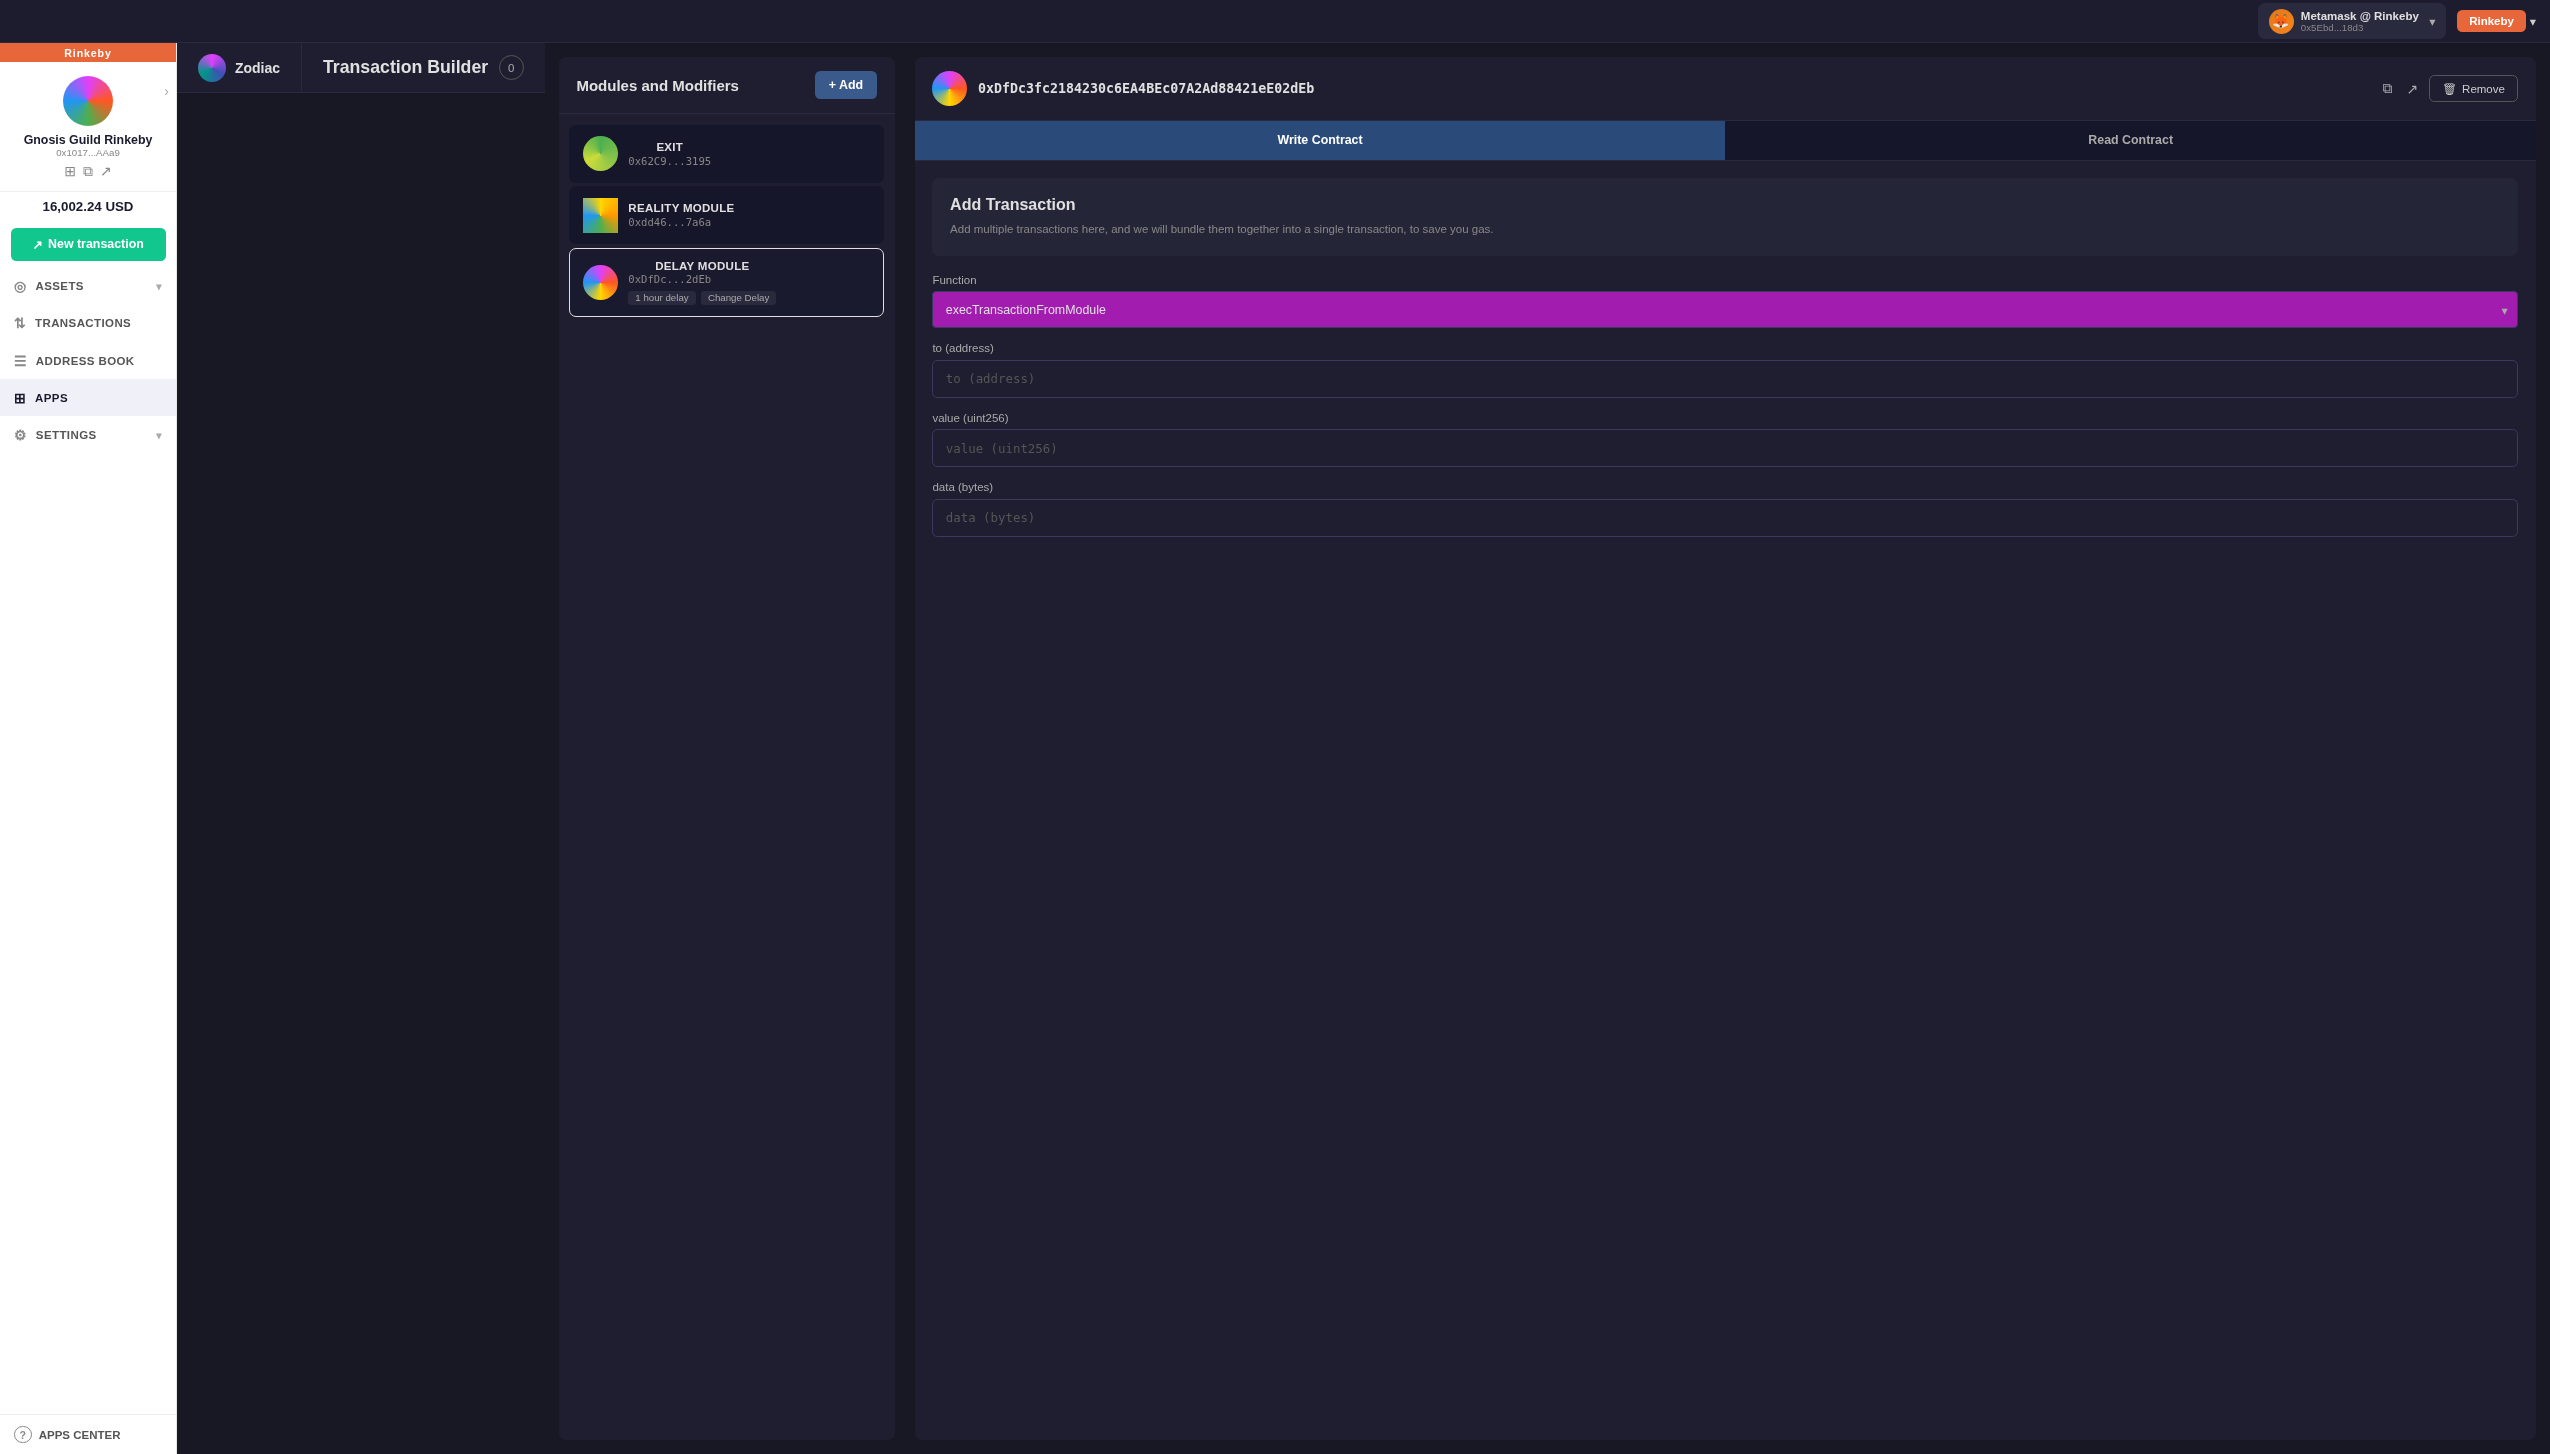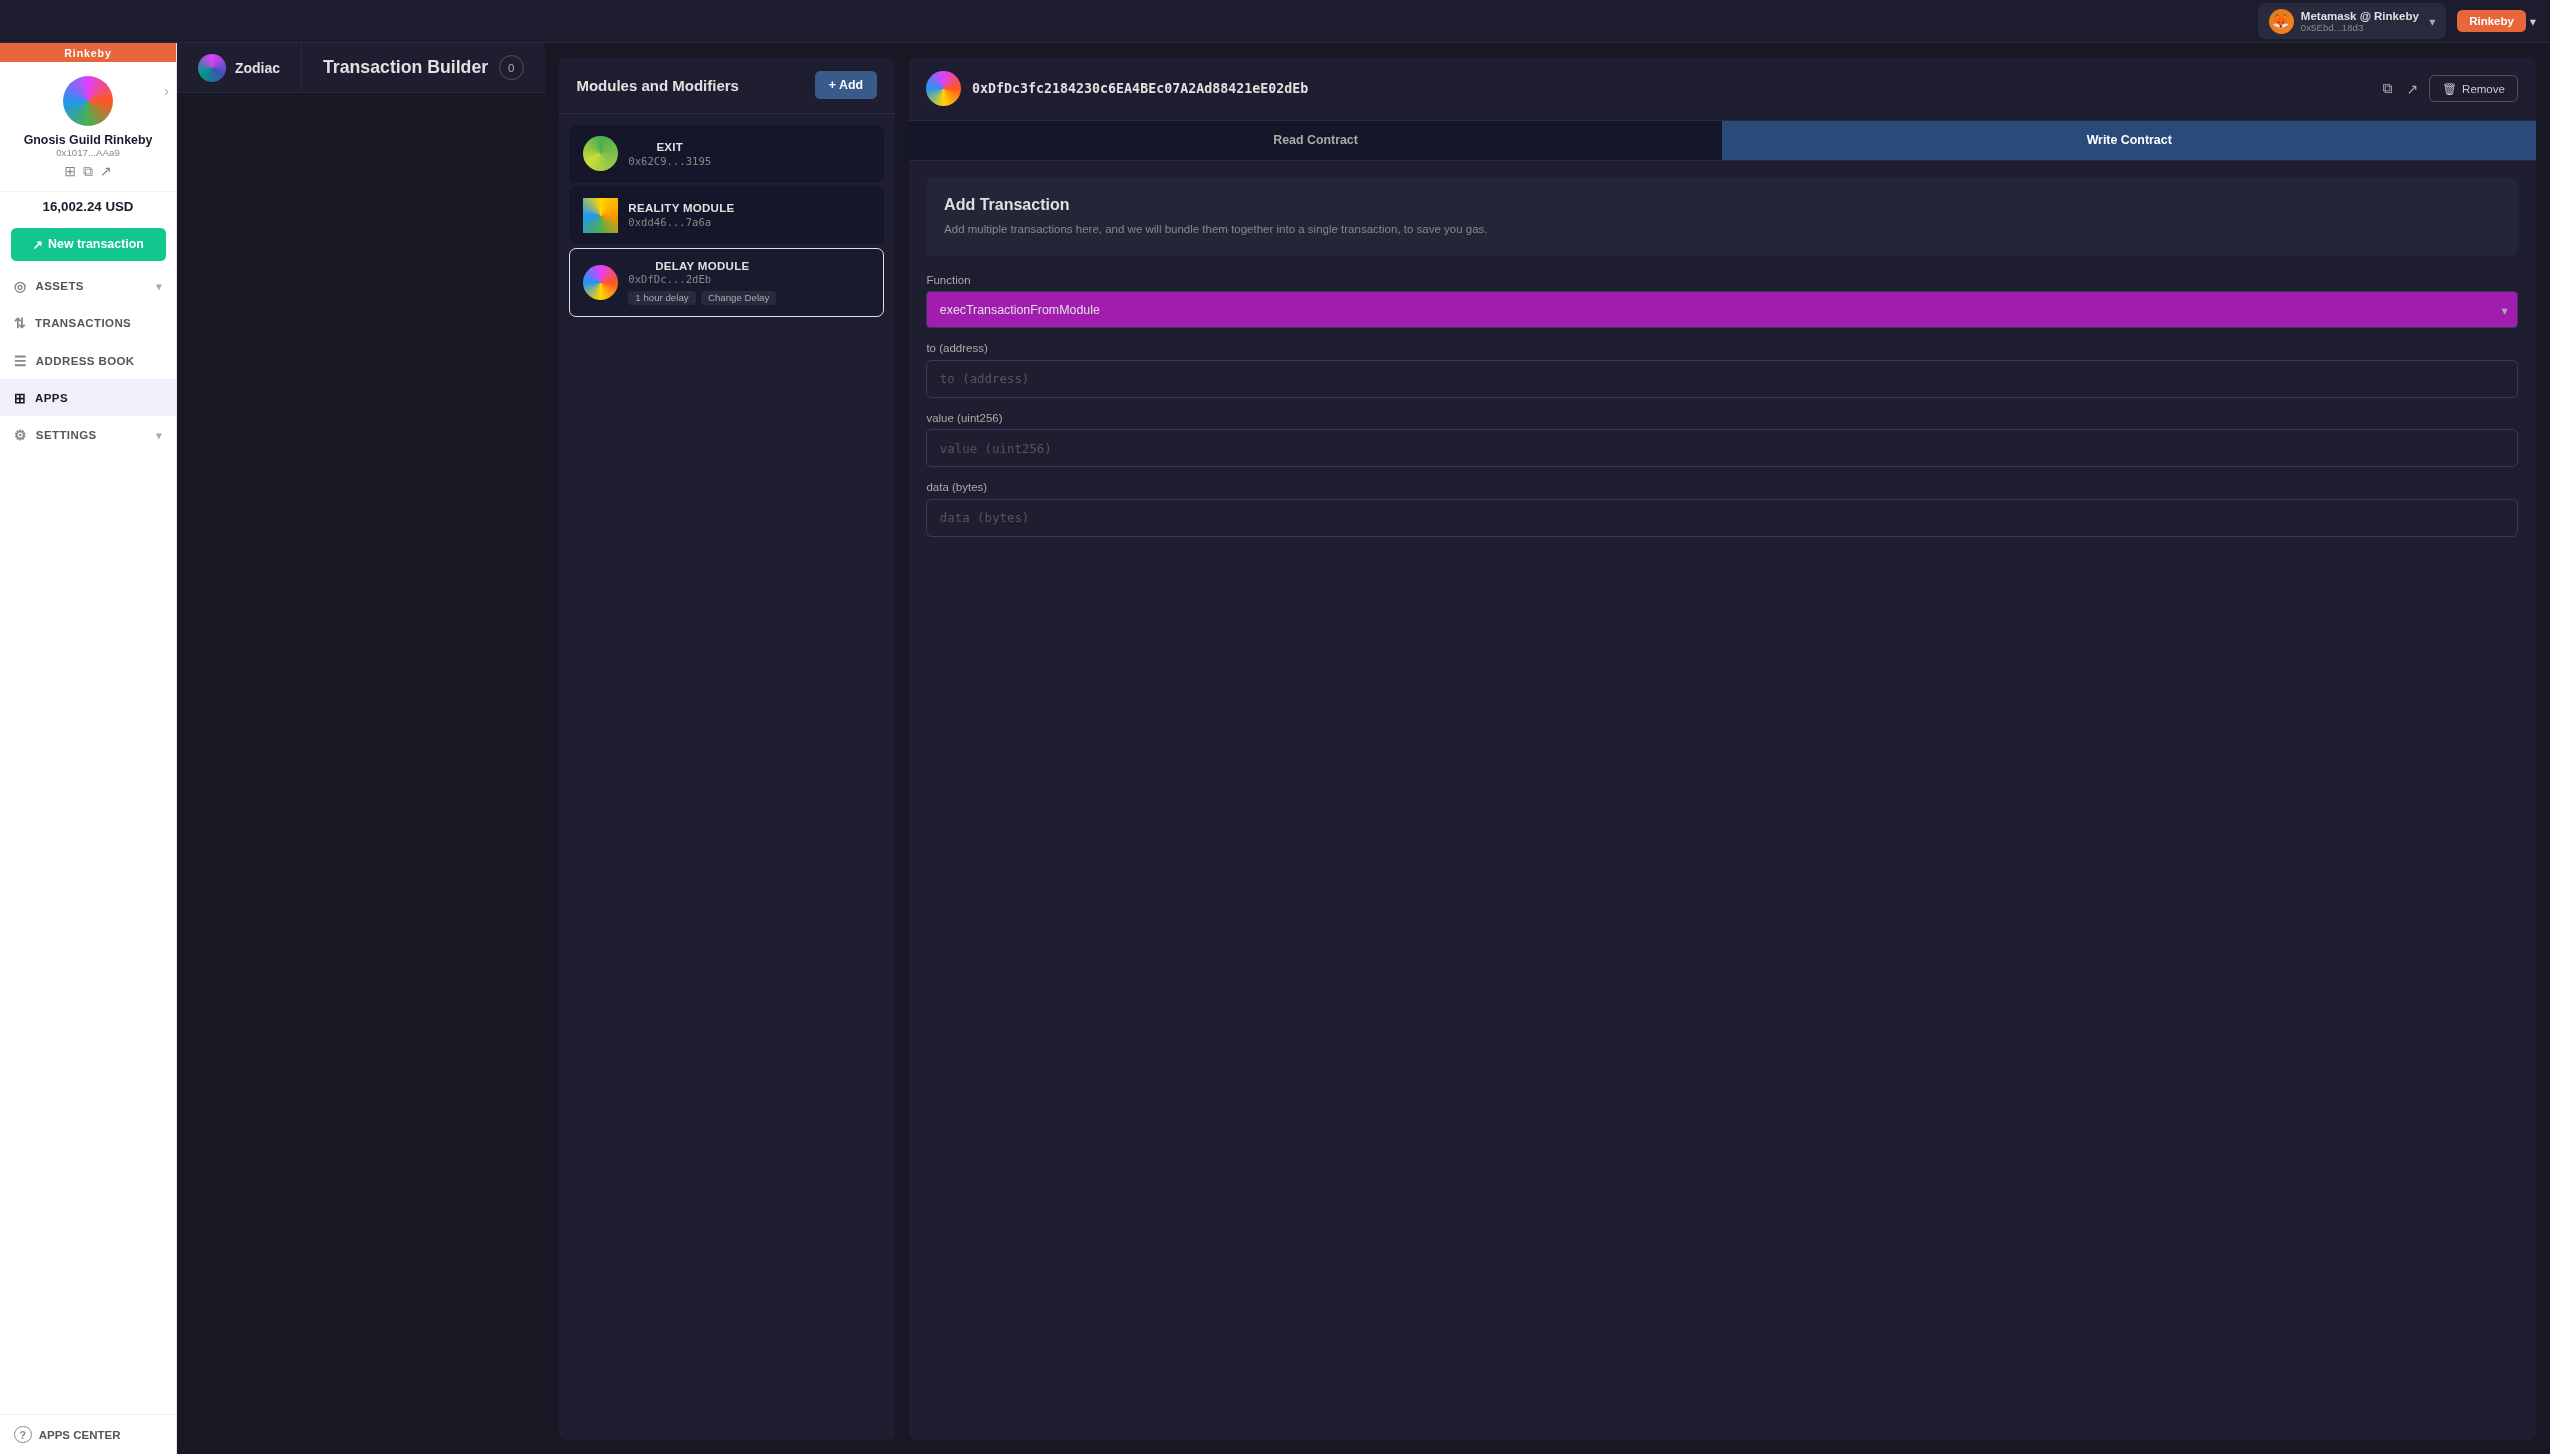--- a/index.html
+++ b/index.html
@@ -48,21 +48,21 @@
     .app-header { display: flex; align-items: center; background: #1e1e30; border-bottom: 0.9px solid #2a2a3e; height: 50px; padding: 0; }
     .app-tab { display: flex; align-items: center; gap: 8.9px; padding: 0 21px; height: 100%; cursor: pointer; border-right: 0.9px solid #2a2a3e; }
     .app-tab-avatar { width: 28px; height: 28px; border-radius: 50%; background: conic-gradient(#e040fb 0deg, #3f51b5 120deg, #009688 240deg, #e040fb 360deg); }
     .app-tab-name { font-size: 14px; font-weight: 600; color: #e0e0e0; }
     .app-header-spacer { flex: 1; }
     .transaction-builder-header { display: flex; align-items: center; gap: 10.6px; padding: 0 21px; }
     .transaction-builder-title { font-size: 17.7px; font-weight: 700; color: #e0e0e0; }
     .transaction-builder-badge { width: 25px; height: 25px; border-radius: 50%; border: 1.8px solid #555; display: flex; align-items: center; justify-content: center; font-size: 11.5px; color: #aaa; }
 
     
-    .content-area { display: flex; flex: 1; overflow: hidden; padding: 14px; gap: 14px; }
+    .content-area { display: flex; flex: 1; overflow: hidden; padding: 14px; gap: 20px; }
 
     
     .left-panel { width: 336px; display: flex; flex-direction: column; gap: 0; background: #1e1e30; border-radius: 7px; overflow: hidden; }
     .left-panel-header { display: flex; align-items: center; justify-content: space-between; padding: 14px 17.7px; border-bottom: 0.9px solid #2a2a3e; }
     .left-panel-title { font-size: 15px; font-weight: 700; color: #e0e0e0; }
     .add-btn { background: #3a5a8c; color: #fff; border: none; border-radius: 5.3px; padding: 7px 14px; font-size: 12.4px; font-weight: 600; cursor: pointer; display: flex; align-items: center; gap: 5.3px; }
     .module-list { display: flex; flex-direction: column; gap: 3.5px; padding: 10.6px; }
     .module-item { display: flex; align-items: center; gap: 10.6px; padding: 10.6px 12.4px; border-radius: 7px; background: #16162a; cursor: pointer; border: 0.9px solid transparent; }
     .module-item.active { border-color: #e0e0e0; background: #1a1a2e; }
     .module-avatar { width: 35px; height: 35px; border-radius: 50%; flex-shrink: 0; }
@@ -243,25 +243,25 @@
             <button class="contract-action-btn">⧉</button>
             <button class="contract-action-btn">↗</button>
             <button class="remove-btn">
               <span>🗑</span>
               <span>Remove</span>
             </button>
           </div>
         </div>
 
         <div class="contract-tabs">
+          <div class="contract-tab active">
+            <span>Write Contract</span>
+          </div>
           <div class="contract-tab">
             <span>Read Contract</span>
-          </div>
-          <div class="contract-tab active">
-            <span>Write Contract</span>
           </div>
         </div>
 
         <div class="contract-body">
 
           <div class="add-transaction-box">
             <div class="add-transaction-title">Add Transaction</div>
             <div class="add-transaction-desc">Add multiple transactions here, and we will bundle them together into a single transaction, to save you gas.</div>
           </div>
 

